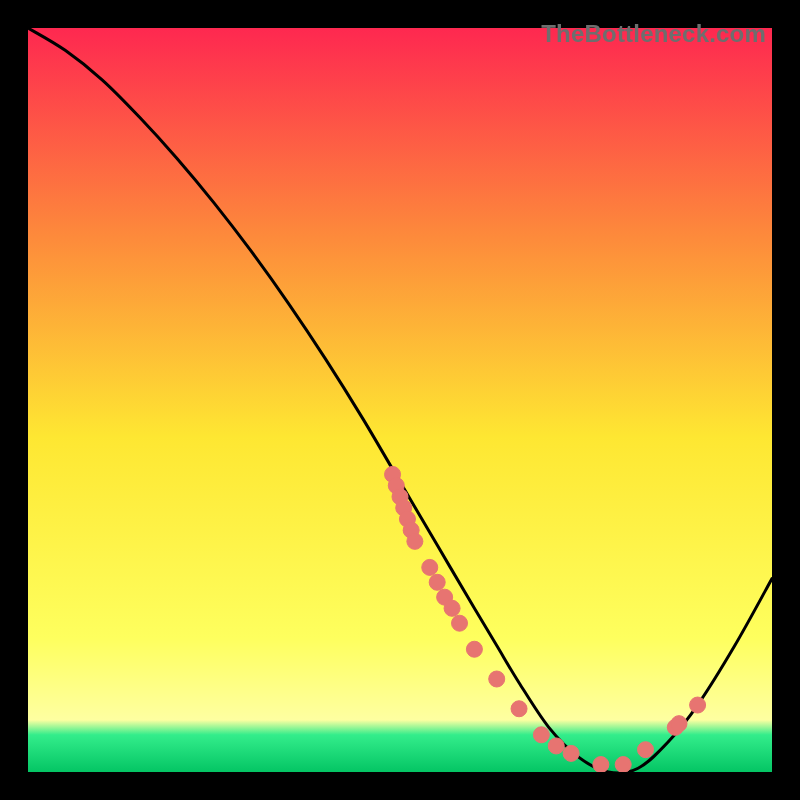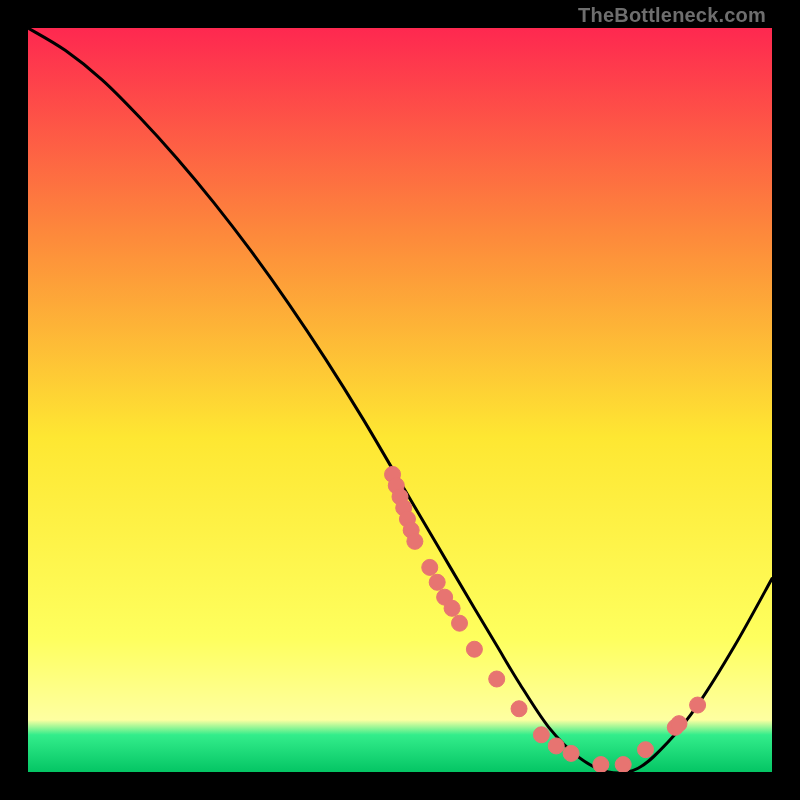--- a/index.html
+++ b/index.html
@@ -26,23 +26,23 @@
     overflow: hidden;
   }
   .grad {
     width: 100%;
     height: 100%;
     display: block;
   }
   .watermark {
     position: absolute;
     right: 34px;
-    top: 4px;
+    top: 20px;
     color: #6e6e6e;
-    font-size: 20px;
+    font-size: 24px;
     font-weight: bold;
     letter-spacing: 0.2px;
     pointer-events: none;
   }
   svg { display: block; }
 </style>
 </head>
 <body>
 
 <div class="container">

